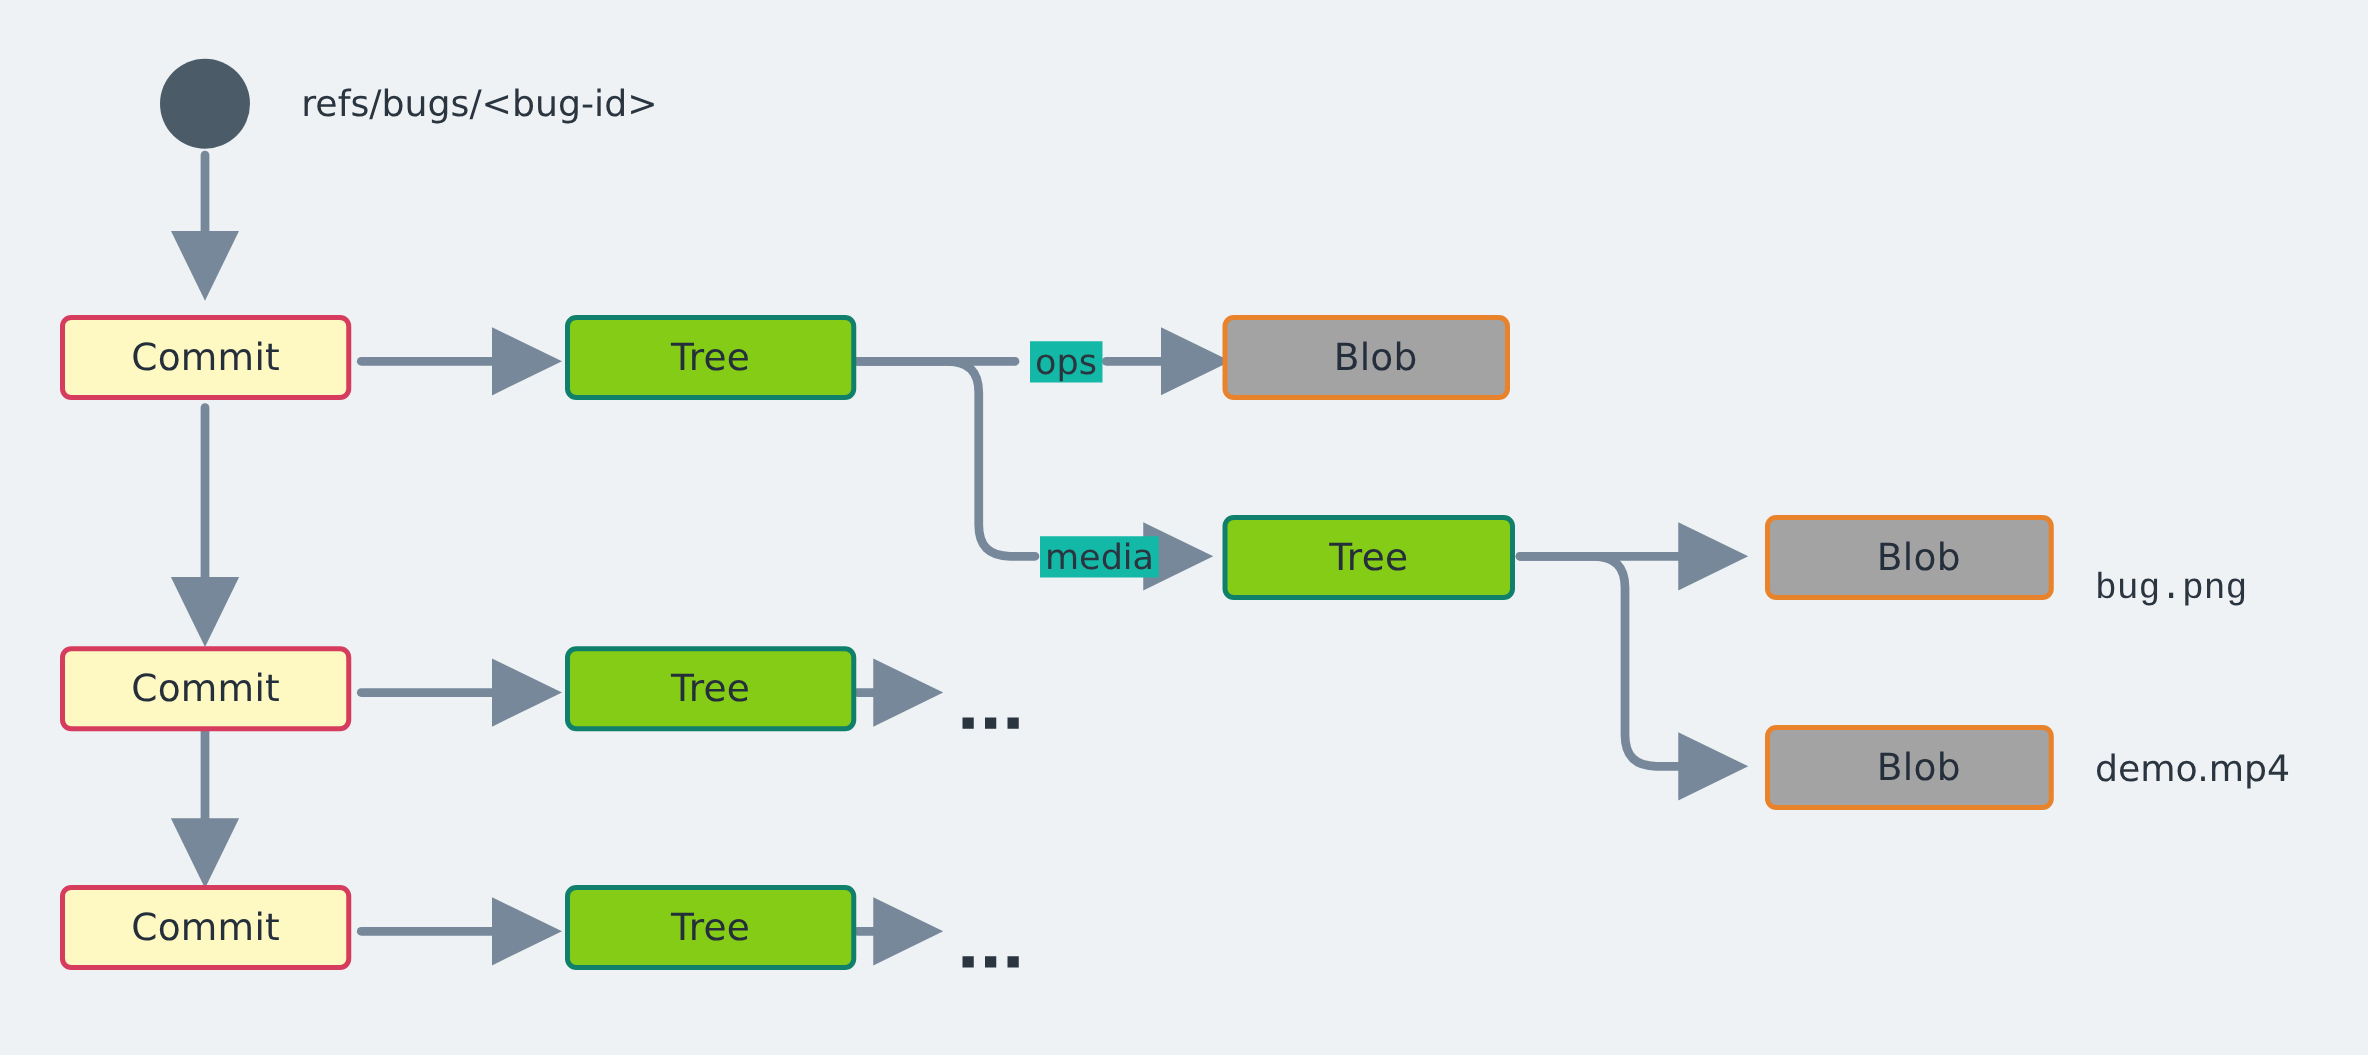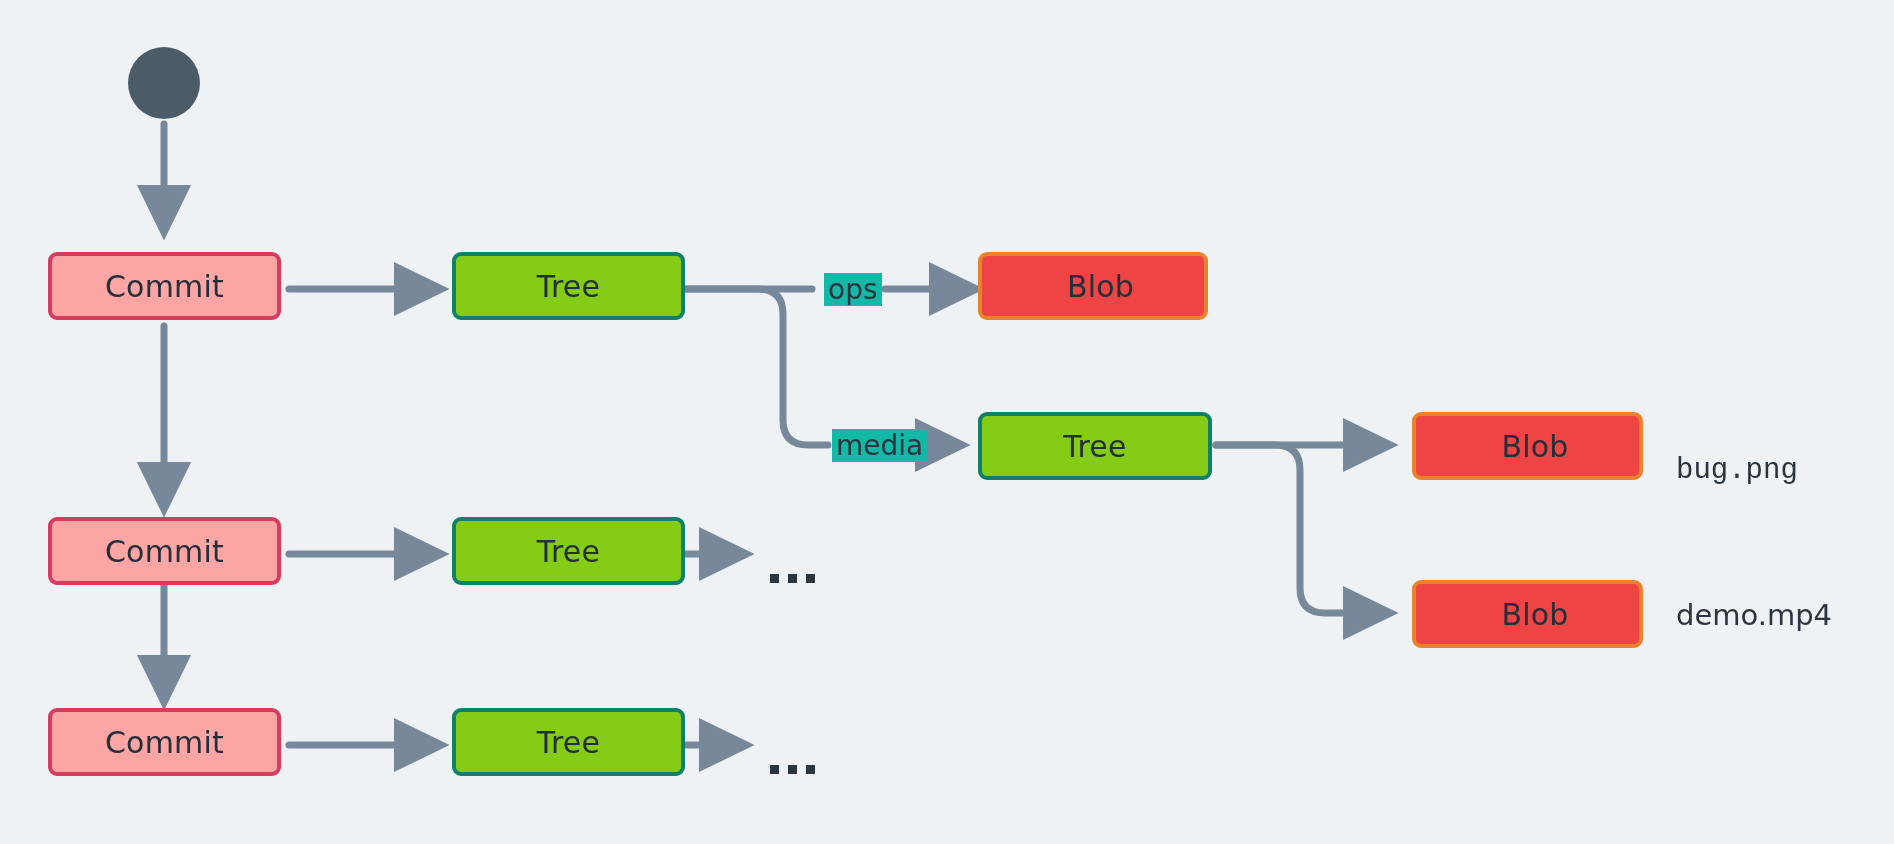--- a/index.html
+++ b/index.html
@@ -31,29 +31,29 @@
     justify-content: center;
     border-radius: 9px;
     border-width: 4px;
     border-style: solid;
     font-size: 30px;
     letter-spacing: 0.2px;
     color: #252f3b;
     z-index: 2;
   }
   .node.commit {
-    background: #fca5a5;
+    background: #fef9c3;
     border-color: #d63c5e;
   }
   .node.tree {
     background: #84cc16;
     border-color: #10806a;
   }
   .node.blob {
-    background: #ef4444;
+    background: #a3a3a3;
     border-color: #e8832c;
     padding-left: 15px;
   }
   .root-circle {
     position: absolute;
     border-radius: 50%;
     background: #4b5c68;
     z-index: 2;
   }
   .plain-label {
@@ -123,20 +123,21 @@
 
       <path d="M1216,445 L1275,445 Q1300,445 1300,470 L1300,588 Q1300,613 1325,613 L1386,613" marker-end="url(#ah)"></path>
 
       <path d="M686,554 L742,554" marker-end="url(#ah)"></path>
 
       <path d="M686,745 L742,745" marker-end="url(#ah)"></path>
     </g>
   </svg>
 
   <div class="root-circle" style="left:128px; top:47px; width:72px; height:72px;"></div>
+  <div class="plain-label" style="left:241px; top:66px;">refs/bugs/&lt;bug-id&gt;</div>
 
   <div class="node commit" style="left:48px; top:252px; width:233px; height:68px;">Commit</div>
   <div class="node commit" style="left:48px; top:517px; width:233px; height:68px;">Commit</div>
   <div class="node commit" style="left:48px; top:708px; width:233px; height:68px;">Commit</div>
 
   <div class="node tree" style="left:452px; top:252px; width:233px; height:68px;">Tree</div>
   <div class="node tree" style="left:452px; top:517px; width:233px; height:68px;">Tree</div>
   <div class="node tree" style="left:452px; top:708px; width:233px; height:68px;">Tree</div>
 
   <div class="edge-label" style="left:824px; top:273px;">ops</div>

